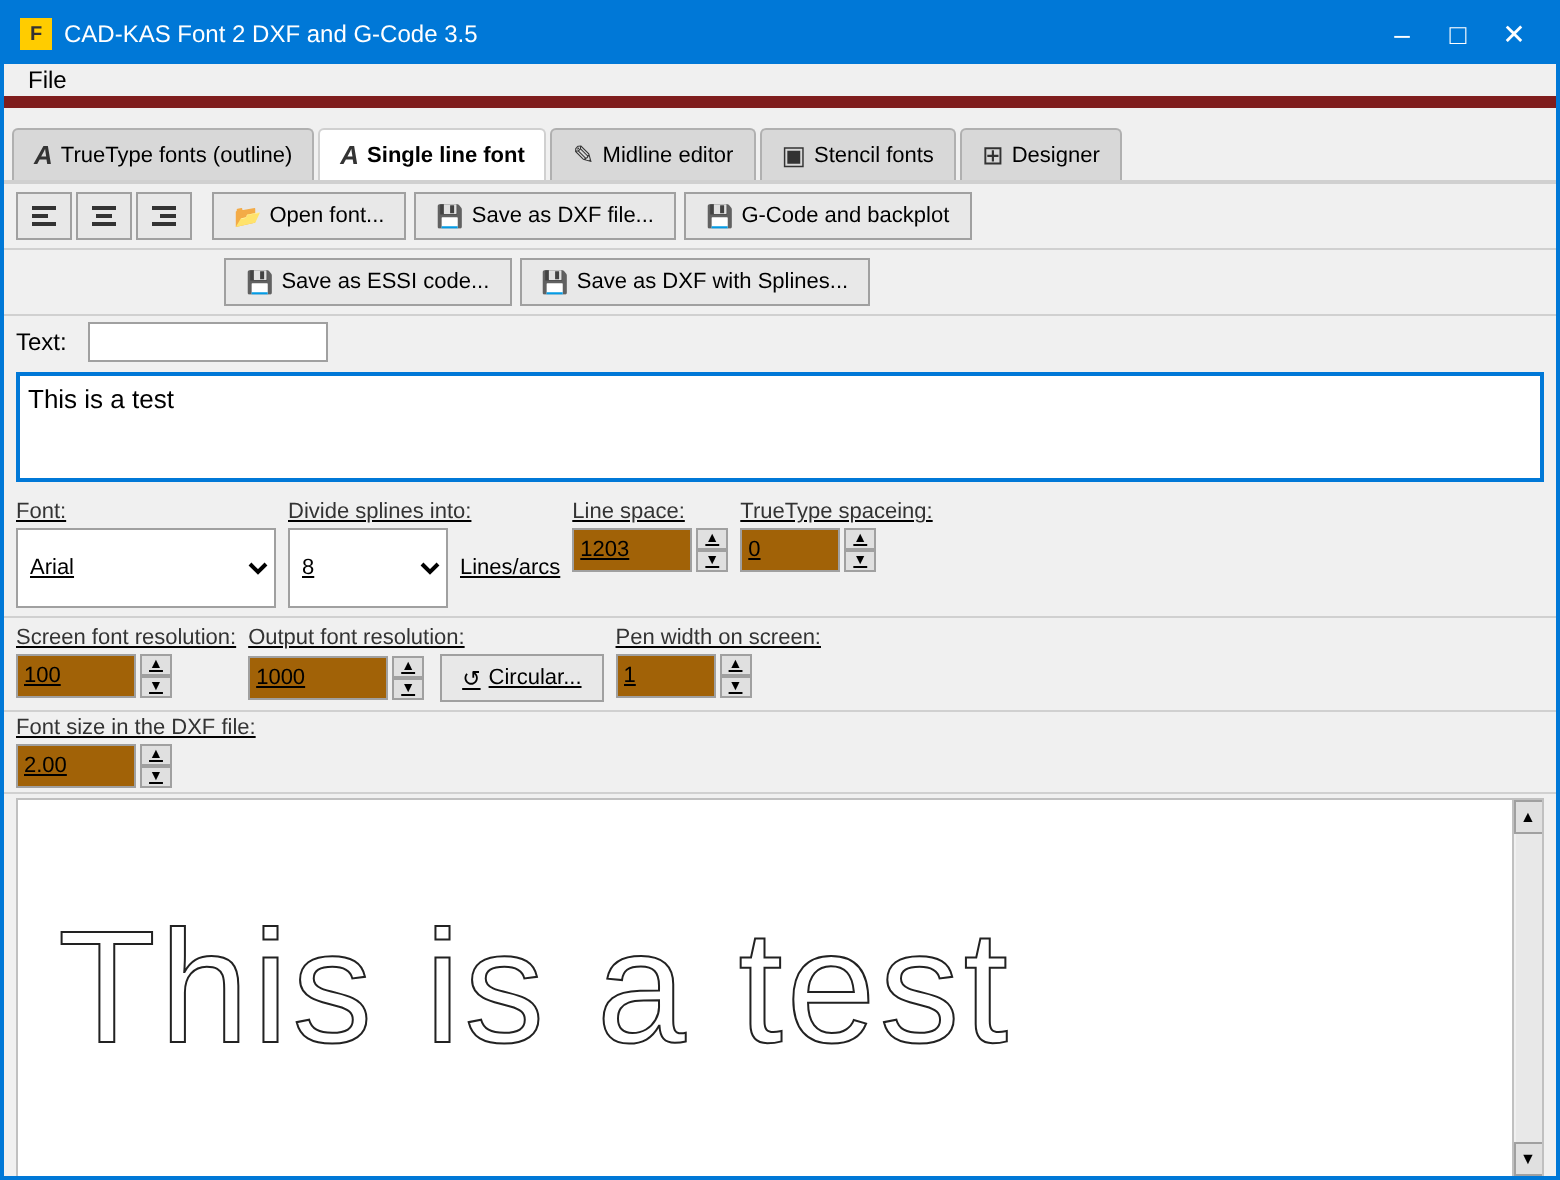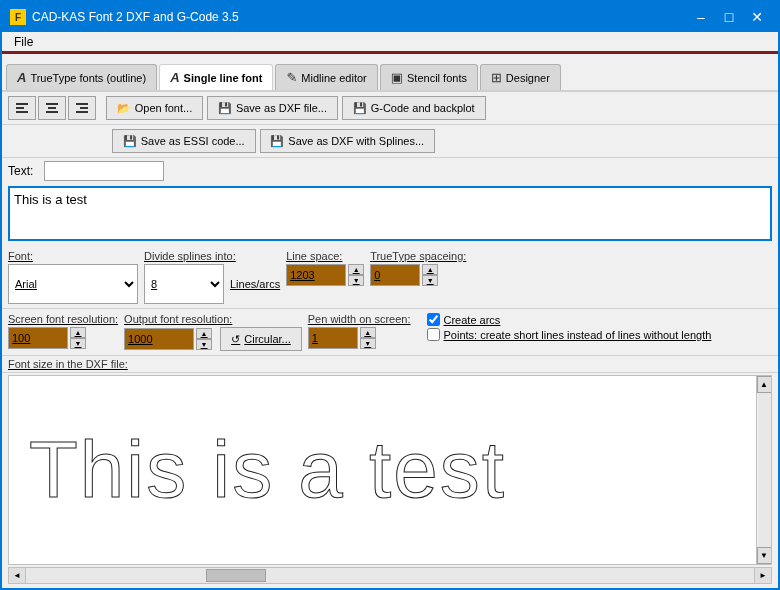--- a/index.html
+++ b/index.html
@@ -57,21 +57,21 @@
       justify-content: center;
     }
 
     
     .menu-bar {
       background: #f0f0f0;
       height: 22px;
       display: flex;
       align-items: center;
       padding: 0 4px;
-      border-bottom: 3px solid #7f1d1d;
+      border-bottom: 6px solid #7f1d1d;
     }
     .menu-item {
       padding: 2px 8px;
       cursor: pointer;
       font-size: 12px;
     }
 
     
     .tabs {
       background: #f0f0f0;
@@ -525,35 +525,32 @@
     <span class="ctrl-label">Pen width on screen:</span>
     <div class="ctrl-input-row">
       <input class="ctrl-input" type="text" style="width: 50px;" value="1">
       <div class="spin-btn">
         <div class="spin-arrow">▲</div>
         <div class="spin-arrow">▼</div>
       </div>
     </div>
   </div>
 
-  <div class="ctrl-group" style="margin-left:10px;">
-    <div class="checkbox-row">
-      <input type="checkbox" id="create-arcs" checked="" style="">
-      <label for="create-arcs">Create arcs</label>
-    </div>
-    <div class="checkbox-row">
-      <input type="checkbox" id="points-cb" style="">
-      <label for="points-cb">Points: create short lines instead of lines without length</label>
-    </div>
-  </div>
 </div>
 
 <div class="controls-section" style="padding: 2px 6px;">
   <div class="ctrl-group">
     <span class="ctrl-label">Font size in the DXF file:</span>
+    <div class="ctrl-input-row">
+      <input class="ctrl-input" type="text" style="width: 60px;" value="2.00">
+      <div class="spin-btn">
+        <div class="spin-arrow">▲</div>
+        <div class="spin-arrow">▼</div>
+      </div>
+    </div>
   </div>
 </div>
 
 <div class="preview-wrap">
   <div class="preview-content">
     <div class="preview-text">This is a test</div>
   </div>
   <div class="scrollbar-v">
     <div class="scroll-btn">▲</div>
     <div class="scroll-track"></div>

